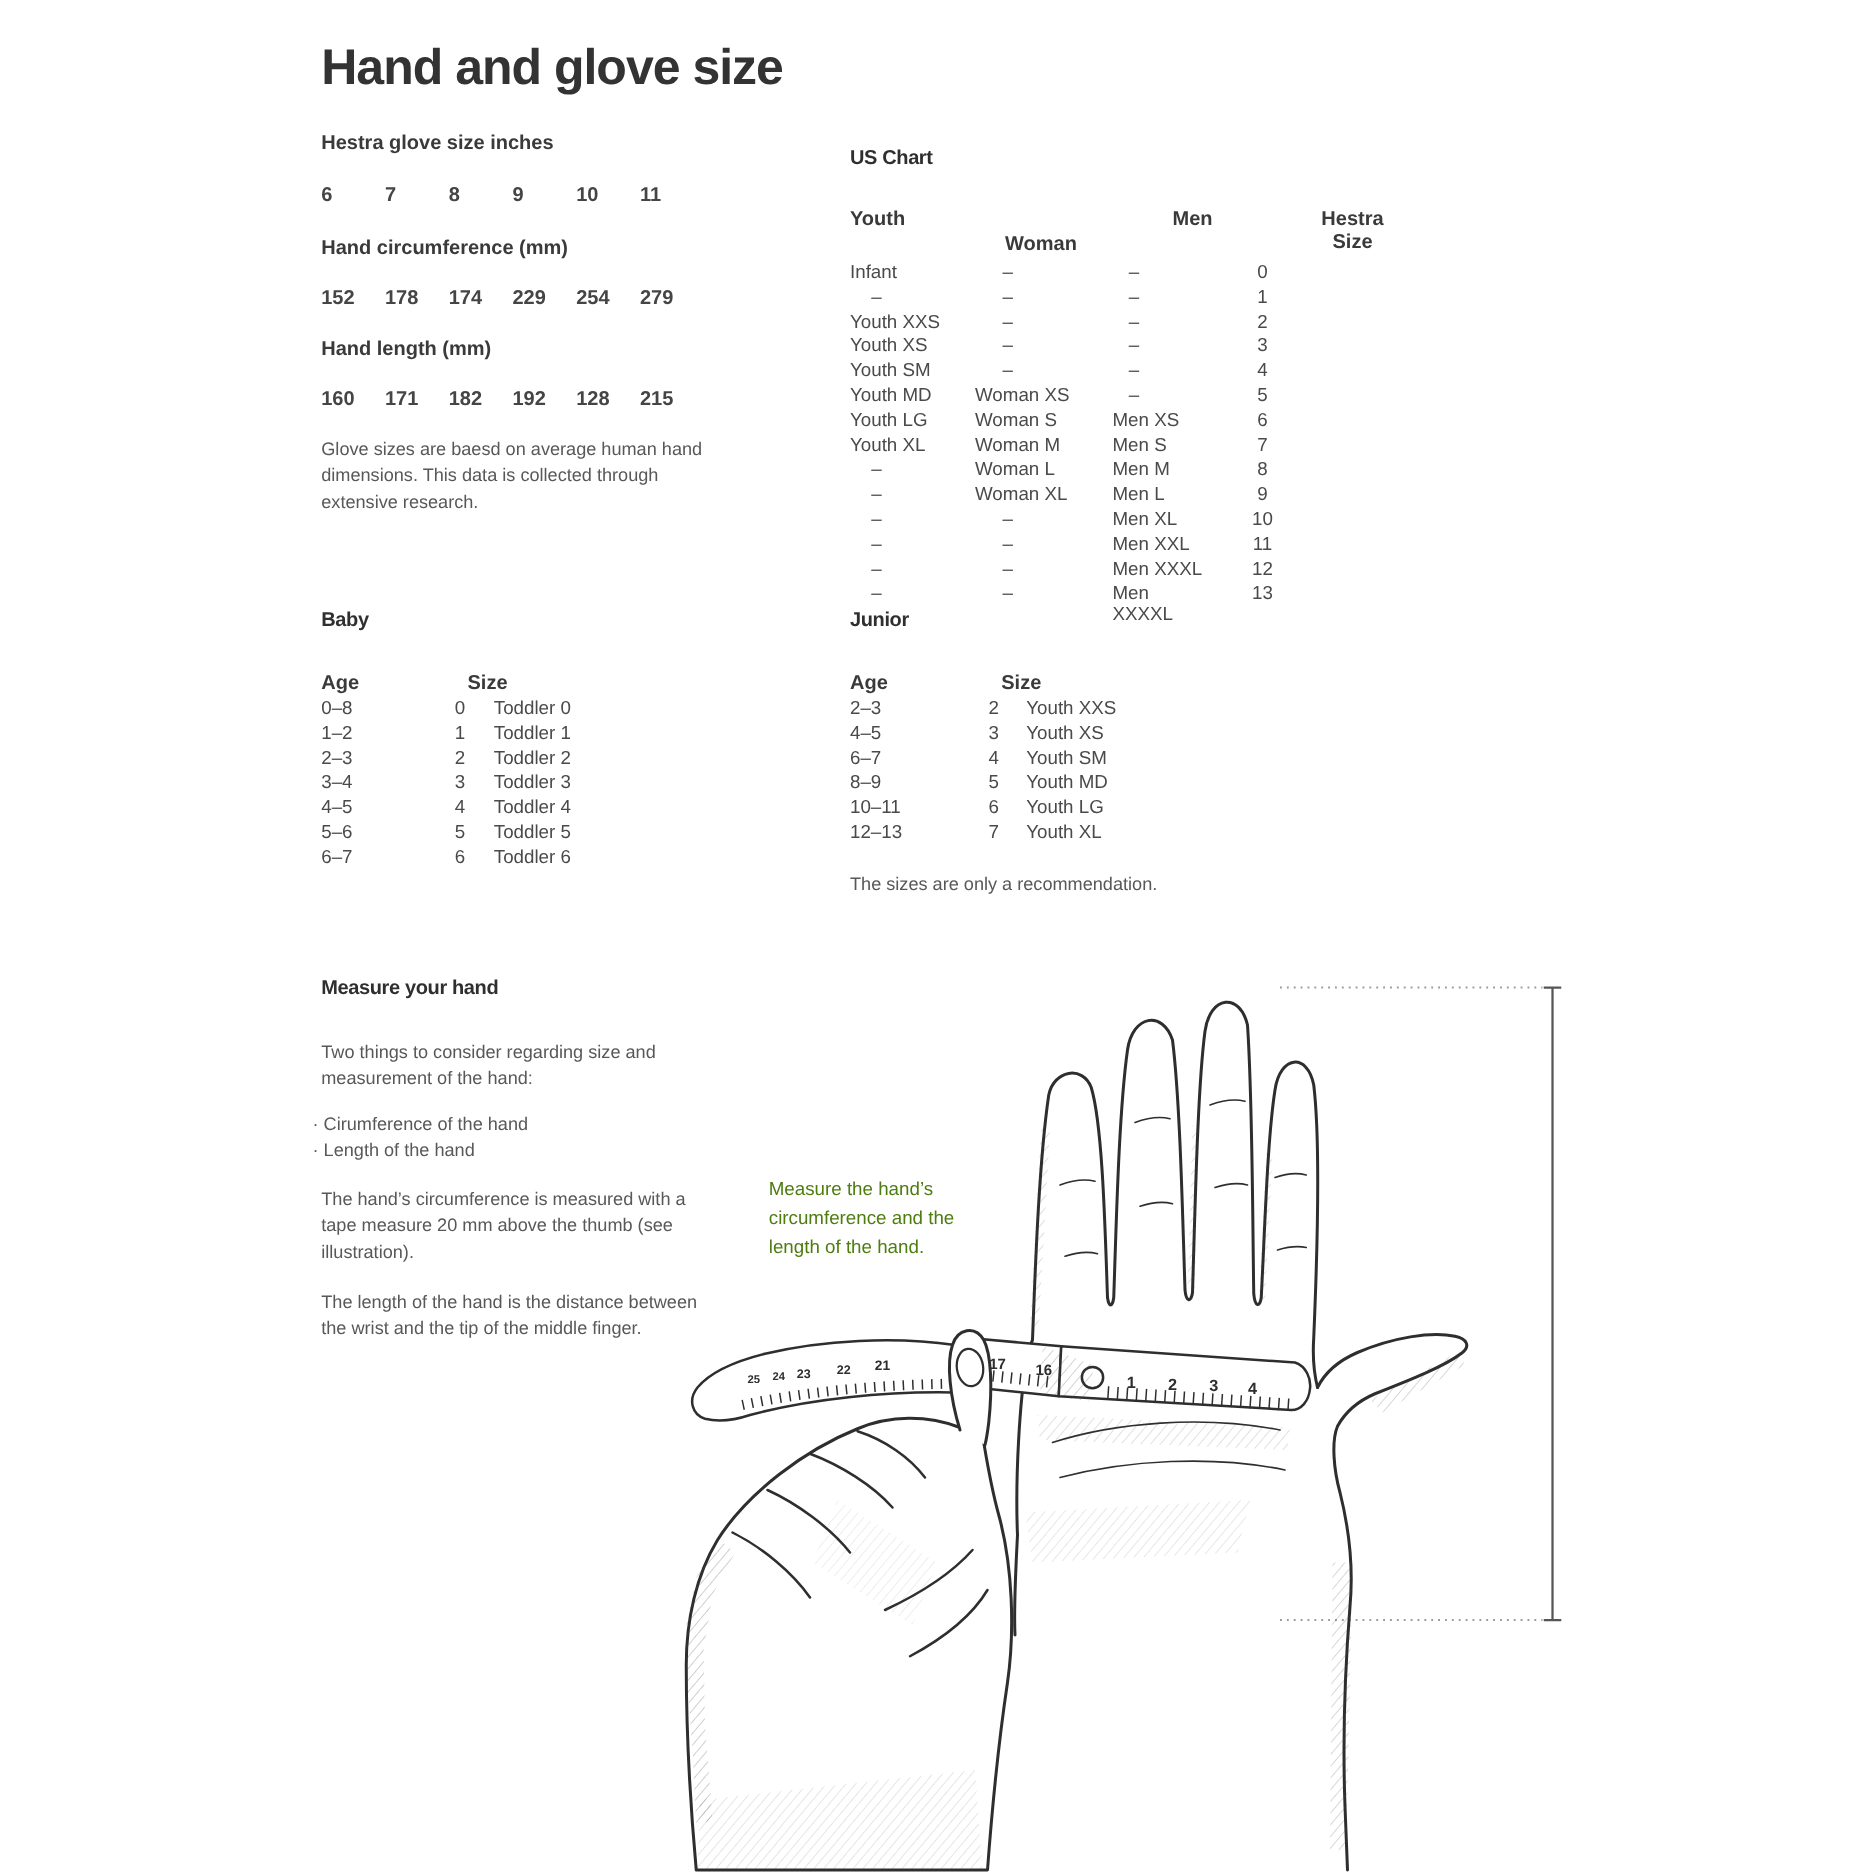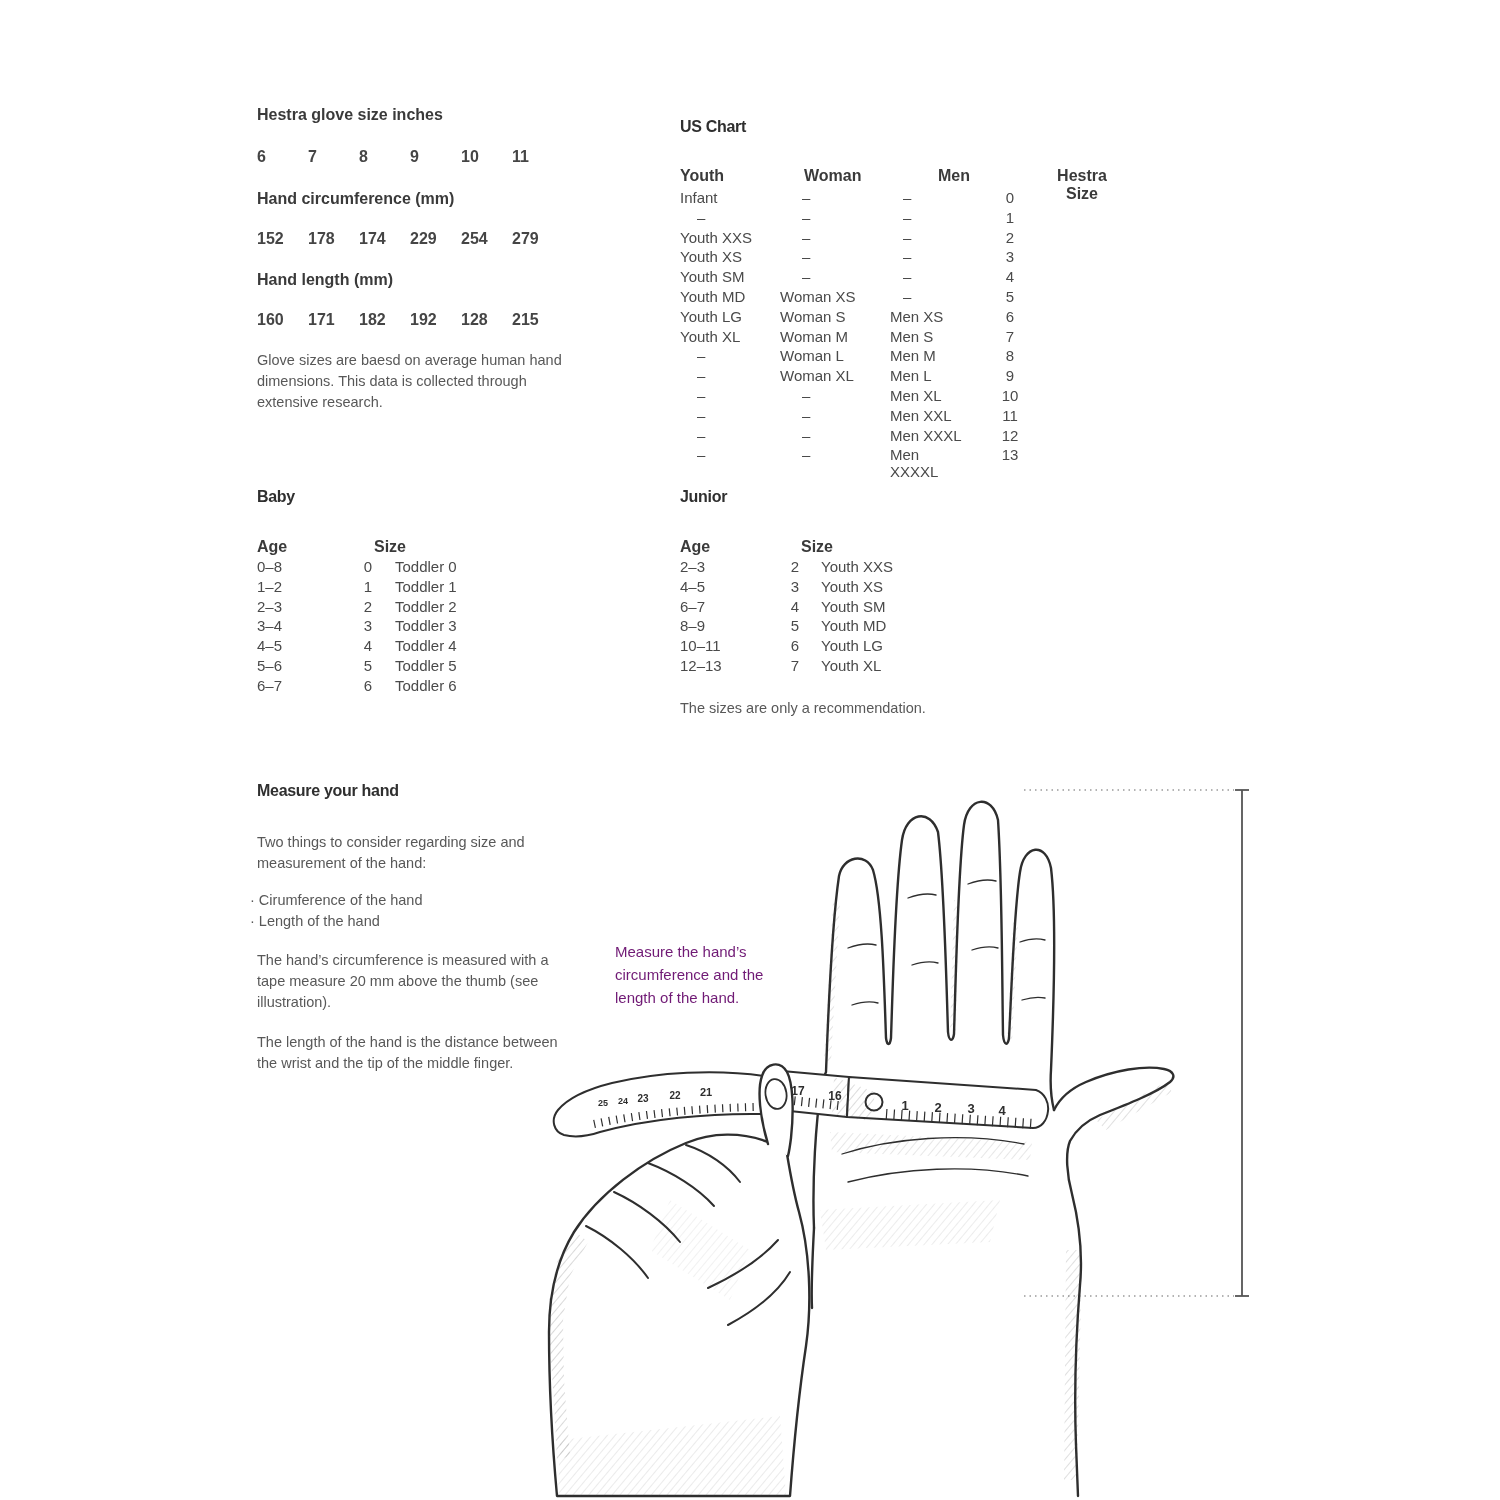--- a/index.html
+++ b/index.html
@@ -11,45 +11,46 @@
   .lbl{font-size:16px;font-weight:700;color:#3a3a3a;white-space:nowrap;}
   .numrow{display:flex;}
   .numrow .num-cell{width:51px;font-size:16px;font-weight:600;color:#454545;}
   .para{font-size:14.5px;line-height:21px;color:#585858;}
   .bullets{font-size:14.5px;line-height:21px;color:#585858;margin-left:-7px;}
   .thead{display:flex;font-size:16px;font-weight:700;color:#3a3a3a;gap:24px;}
   .trow{display:flex;font-size:15px;color:#4a4a4a;height:19.8px;align-items:baseline;}
   .tc{display:block;}
   
   .us .c0,.us .h0{width:100px;}
-  .us .c1,.us .h1{width:110px;}
+  .us .c1,.us .h1{width:110px;margin-top:20px;}
   .us .c2,.us .h2{width:77px;}
   .us .c3,.us .h3{width:86px;text-align:center;}
   .us .c0.dash{padding-left:17px;width:83px;}
   .us .c1.dash{padding-left:22px;width:88px;}
   .us .c2.dash{padding-left:13px;width:64px;}
   
   .baby .c0,.baby .h0{width:93px;}
   .baby .c1{width:36px;text-align:center;}
   .baby .h1{width:36px;}
   .baby .c2{padding-left:9px;}
   
   .junior .c0,.junior .h0{width:97px;}
   .junior .c1{width:36px;text-align:center;}
   .junior .h1{width:36px;}
   .junior .c2{padding-left:8px;}
   .note{font-size:14.5px;color:#585858;}
-  .caption{font-size:15px;color:#701a75;}
+  .caption{font-size:15px;color:#4d7c0f;}
   svg text{font-family:"Liberation Sans","DejaVu Sans",sans-serif;fill:#2e2e2e;}
 </style>
 </head>
 <body>
 
 <div class="canvas">
 
+  <h1 class="abs page-title" style="left:257px;top:32px;">Hand and glove size</h1>
 
   <div class="abs" style="left:257px;top:106px;width:330px;height:330px;">
     <div class="abs lbl" style="left:0;top:0;">Hestra glove size inches</div>
     <div class="abs numrow" style="left:0;top:42px;">
         <span class="num-cell">6</span>
         <span class="num-cell">7</span>
         <span class="num-cell">8</span>
         <span class="num-cell">9</span>
         <span class="num-cell">10</span>
         <span class="num-cell">11</span>

